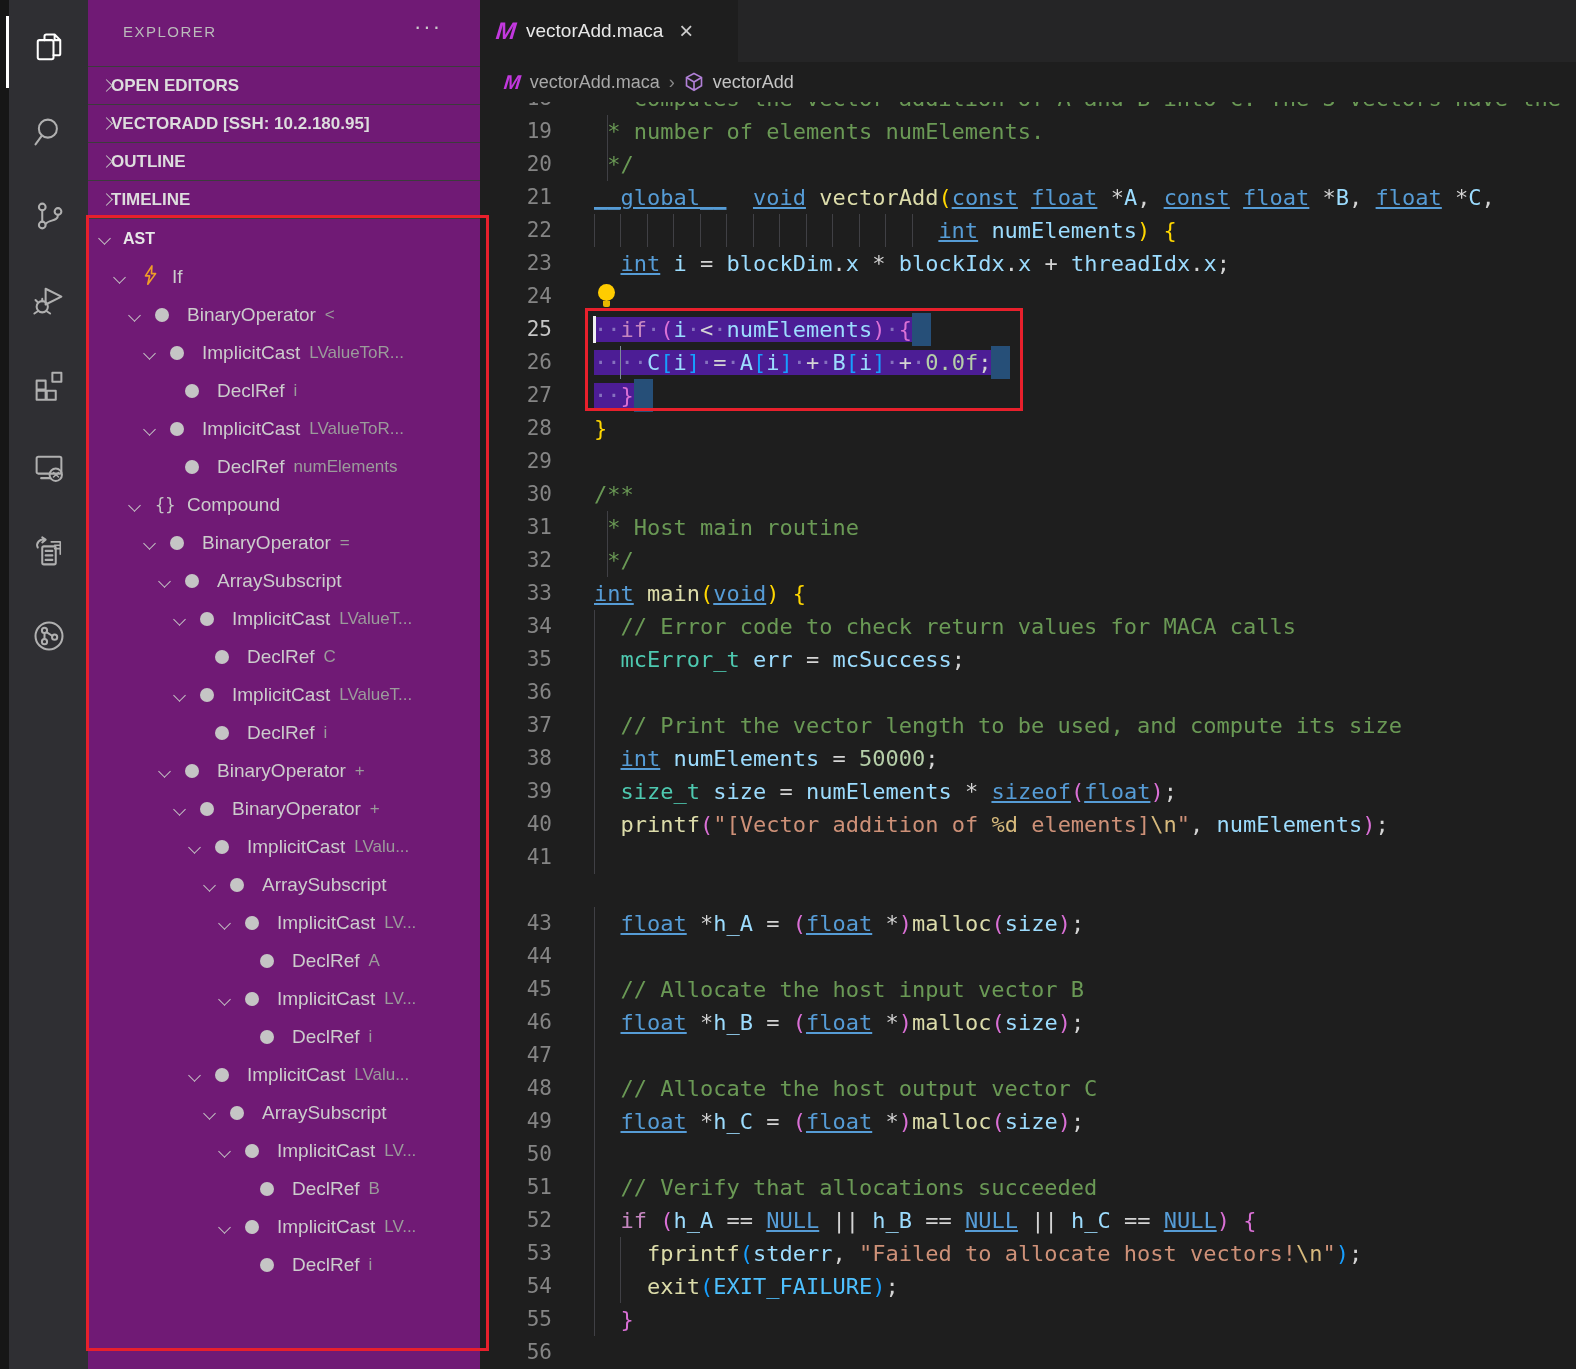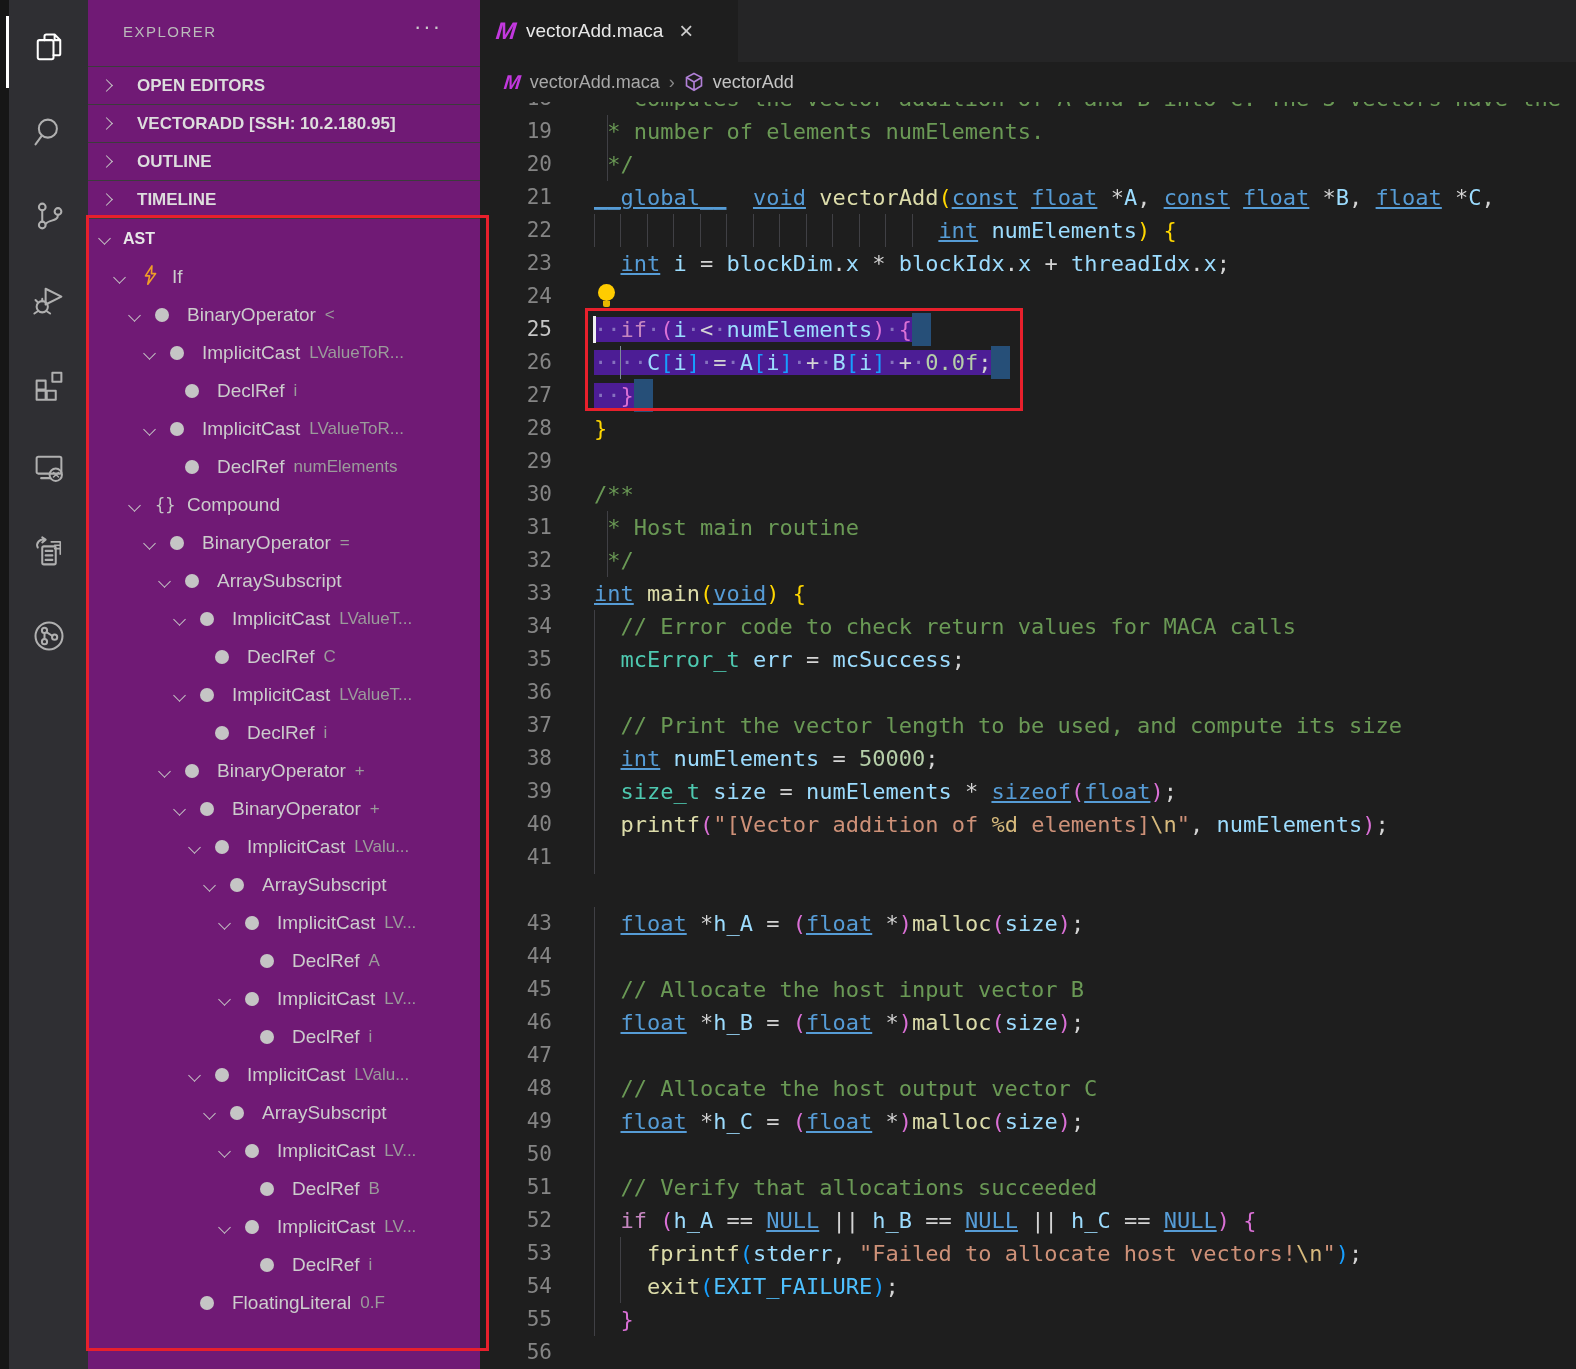--- a/index.html
+++ b/index.html
@@ -15,21 +15,21 @@
   .act-item.active svg { stroke:#ffffff; }
   #act-indicator { position:absolute; left:-3px; top:8px; width:3px; height:72px; background:#ffffff; }
 
   
   #sidebar { position:absolute; left:88px; top:0; width:392px; height:1369px; background:#701a75; z-index:4; color:#cccccc; }
   #sidebar-header { position:absolute; top:0; left:0; width:100%; height:62px; }
   #sidebar-title { position:absolute; left:35px; top:23px; font-size:15px; letter-spacing:1.5px; color:#bbbbbb; }
   #sidebar-more { position:absolute; right:38px; top:14px; font-size:22px; color:#cccccc; letter-spacing:2px; cursor:pointer; }
   .side-section { position:absolute; left:0; width:100%; height:38px; border-top:1px solid #3c3c3c;
                   display:flex; align-items:center; padding-left:14px; cursor:pointer; }
-  .side-section .label { font-size:17px; font-weight:bold; color:#dddddd; margin-left:26px; white-space:nowrap; }
+  .side-section .label { font-size:17px; font-weight:bold; color:#dddddd; margin-left:0; white-space:nowrap; }
   .chev { display:inline-block; width:9px; height:9px; border-right:1.6px solid #c5c5c5; border-bottom:1.6px solid #c5c5c5; }
   .chev.right { transform:rotate(-45deg); }
   .chev.down  { transform:rotate(45deg); }
 
   
   #ast-section { position:absolute; left:0; top:218px; width:100%; }
   #ast-header { position:relative; height:40px; border-top:1px solid #3c3c3c; display:flex; align-items:center; padding-left:12px; cursor:pointer; }
   #ast-header .label { font-size:16px; font-weight:bold; color:#e8e8e8; margin-left:14px; }
   .ast-row { position:relative; height:38px; display:flex; align-items:center; cursor:pointer; white-space:nowrap; }
   .ast-row .chevslot { display:inline-flex; width:25px; justify-content:flex-start; align-items:center; flex:none; }
@@ -428,28 +428,20 @@
             <span class="ndesc">LV...</span>
           </div>
           <div class="ast-row" style="padding-left: 147px;">
             <span class="chevslot"></span>
             <span class="iconslot">
               <span class="dot-icon"></span>
             </span>
             <span class="nlabel">DeclRef</span>
             <span class="ndesc">i</span>
           </div>
-          <div class="ast-row" style="padding-left: 87px;">
-            <span class="chevslot"></span>
-            <span class="iconslot">
-              <span class="dot-icon"></span>
-            </span>
-            <span class="nlabel">FloatingLiteral</span>
-            <span class="ndesc">0.F</span>
-          </div>
         </div>
     </div>
   </div>
 
   <div id="editor">
     <div id="code-area">
         <div class="code-line" style="top: 82px;">
           <span class="gutter">18</span>
           <span class="ltext"><span class="tk-cm"> * Computes the vector addition of A and B into C. The 3 vectors have the same</span></span>
         </div>

